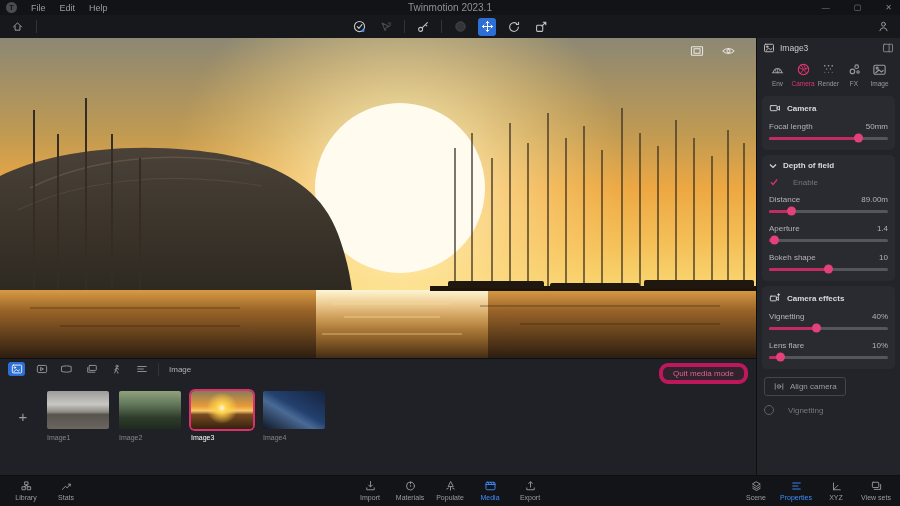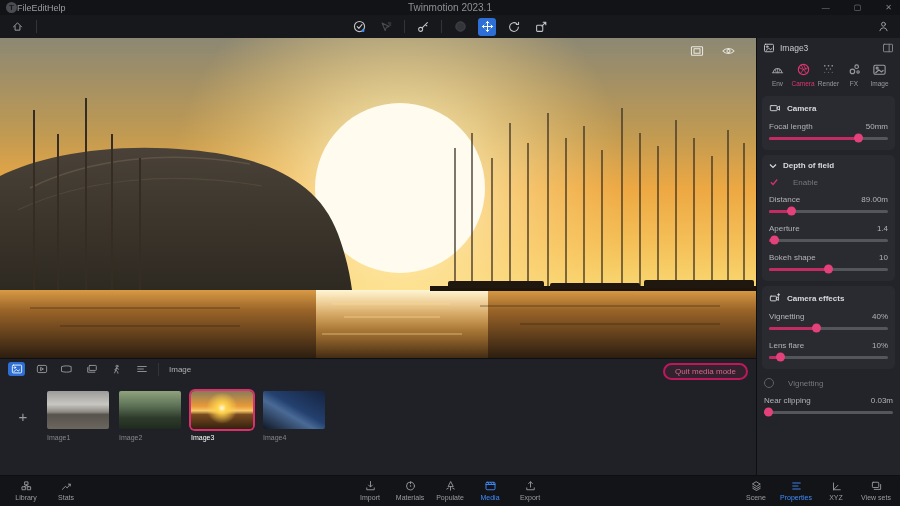--- a/index.html
+++ b/index.html
@@ -6,21 +6,21 @@
   body{width:900px;height:506px;position:relative;overflow:hidden;
        font-family:"Liberation Sans",sans-serif;-webkit-font-smoothing:antialiased;color:#b6b7bc;}
   svg{display:block}
   .ic{stroke:currentColor;fill:none;stroke-width:1.2;stroke-linecap:round;stroke-linejoin:round}
 
   
   .titlebar{position:absolute;left:0;top:0;width:900px;height:15px;background:#121316;
             display:flex;align-items:center;z-index:5}
   .tm-logo{width:11px;height:11px;border-radius:50%;background:#4a4c52;margin-left:6px;
            display:flex;align-items:center;justify-content:center;color:#17181c;font-size:8px;font-weight:bold}
-  .menu-item{color:#9b9ca1;font-size:9px;cursor:default}
+  .menu-item{color:#9b9ca1;font-size:9px;margin-left:14px;cursor:default}
   .tb-title{position:absolute;left:50%;transform:translateX(-50%);color:#8f9095;font-size:10px}
   .winctrls{position:absolute;right:8px;top:0;height:15px;display:flex;gap:24px;align-items:center;color:#84858a;font-size:8px}
 
   
   .toolbar{position:absolute;left:0;top:15px;width:900px;height:23px;background:#17181c;z-index:5}
   .tb-left{position:absolute;left:8px;top:0;height:23px;display:flex;align-items:center;gap:10px;color:#9b9ca1}
   .vsep{width:1px;height:13px;background:#33343a}
   .tools{position:absolute;left:50%;top:0;transform:translateX(-50%);height:23px;display:flex;align-items:center;gap:9px;color:#c3c4c8}
   .tool{width:18px;height:18px;display:flex;align-items:center;justify-content:center;border-radius:3px;cursor:pointer}
   .tool.sel{background:#2e6fd6;color:#fff}
@@ -54,21 +54,21 @@
   .btn.dim{color:#76777c;border-color:#3a3b41}
   .plain{padding:0 7px}
   .radio{width:8px;height:8px;border-radius:50%;border:1px solid #5f6166}
 
   
   .mediabar{position:absolute;left:0;top:358px;width:756px;height:117px;background:#202126;border-top:1px solid #0e0f12;box-sizing:border-box}
   .m-toolbar{height:20px;display:flex;align-items:center;gap:8px;padding-left:8px;color:#9fa0a5}
   .m-ic{width:17px;height:14px;display:flex;align-items:center;justify-content:center;border-radius:3px;cursor:pointer}
   .m-ic.sel{background:#2e6fd6;color:#fff}
   .m-label{font-size:8px;color:#b0b1b5;margin-left:2px}
-  .quit{position:absolute;right:8px;top:4px;font-size:8px;color:#d8638f;border:2px solid #be185d;
+  .quit{position:absolute;right:8px;top:4px;font-size:8px;color:#d8638f;border:4px solid #be185d;
         background:rgba(170,45,95,.12);border-radius:9px;padding:2px 10px;cursor:pointer}
   .thumbs{display:flex;align-items:center;padding-left:13px;margin-top:12px;gap:10px}
   .addbtn{width:20px;height:20px;color:#9a9b9f;font-size:15px;display:flex;align-items:center;justify-content:center;cursor:pointer;margin-right:4px}
   .thumb-wrap{display:flex;flex-direction:column;cursor:pointer}
   .thumb{width:62px;height:38px;border-radius:2px}
   .thumb-wrap.sel .thumb{box-shadow:0 0 0 2px #d9306e;border-radius:4px}
   .tlabel{font-size:7px;color:#85868b;margin-top:5px}
   .thumb-wrap.sel .tlabel{color:#ffffff}
   .t1{background:linear-gradient(180deg,#9b9b99 0%,#c9c7c2 35%,#8e8b85 55%,#57534d 62%,#6b675f 100%)}
   .t2{background:linear-gradient(180deg,#8fa37e 0%,#5c7055 40%,#2f3c2c 70%,#1f2a1e 100%)}
@@ -393,39 +393,36 @@
     </div>
     <div class="slider">
       <div class="track">
           <div class="fill" style="width: 10%;">
             <div class="knob"></div>
           </div>
         </div>
     </div>
   </div>
 
+  <div class="plain" style="margin-top:8px">
+    <span class="btn">
+      <svg class="ic" width="12" height="11" viewBox="0 0 16 16">
+          <path d="M2.5 4v8M13.5 4v8"></path>
+          <circle cx="8" cy="8" r="2.6"></circle>
+          <circle cx="8" cy="8" r=".8" fill="currentColor" stroke="none"></circle>
+        </svg>
+      <span>Align camera</span>
+    </span>
+  </div>
 
   <div class="plain dimrow" style="margin-top:9px">
     <span class="radio"></span>
     <span>Vignetting</span>
   </div>
 
-  <div class="plain">
-    <div class="prow">
-      <span>Near clipping</span>
-      <span class="pval">0.03m</span>
-    </div>
-    <div class="slider">
-      <div class="track">
-          <div class="fill" style="width: 4%;">
-            <div class="knob"></div>
-          </div>
-        </div>
-    </div>
-  </div>
 </div>
 
 <div class="mediabar">
   <div class="m-toolbar">
     <span class="m-ic sel">
       <svg class="ic" width="12" height="10" viewBox="0 0 16 14">
           <rect x="1.5" y="1.5" width="13" height="11" rx="1.5"></rect>
           <circle cx="5" cy="5" r="1.1"></circle>
           <path d="M3.5 11 7 7.5l2.5 2.5 2-1.7"></path>
         </svg>

